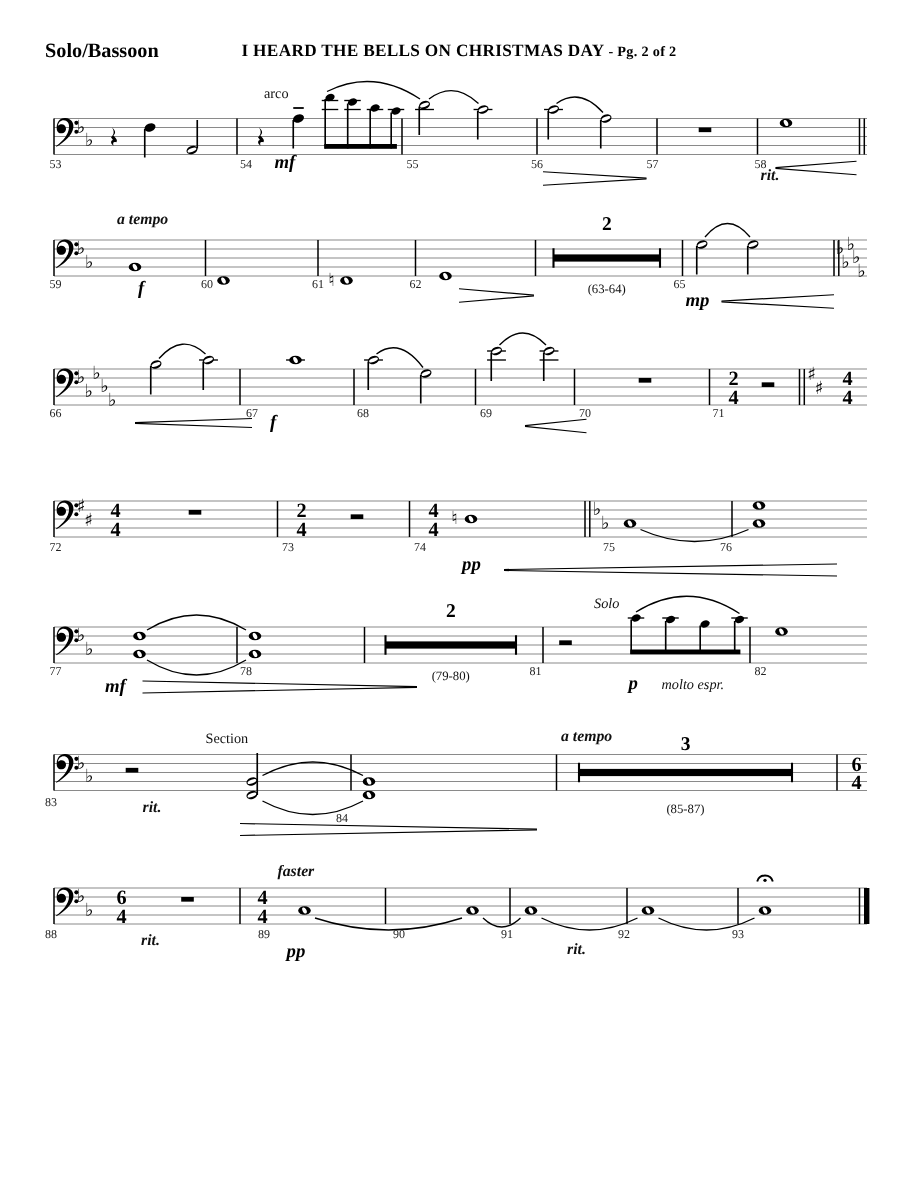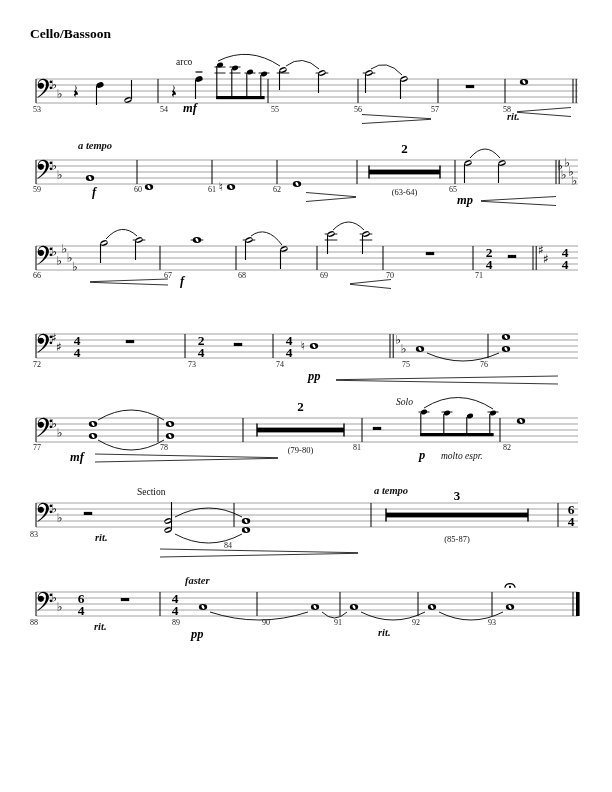--- a/index.html
+++ b/index.html
@@ -17,21 +17,25 @@
   .t-num{font:8px "Liberation Serif",serif;fill:#222;}
   .t-mnum{font:700 13px "Liberation Serif",serif;fill:#000;}
   .t-range{font:8.5px "Liberation Serif",serif;fill:#111;}
   .t-time{font:700 13.5px "Liberation Serif",serif;fill:#000;}
   .t-acc{font:12px "DejaVu Sans",sans-serif;fill:#000;}
 </style>
 </head>
 <body>
 
 <div class="page">
-  <div class="part">Cello/Bassoon</div>
+  <div class="part">Solo/Bassoon</div>
+  <div class="title">
+    <span>I HEARD THE BELLS ON CHRISTMAS DAY</span>
+    <span class="pg">- Pg. 2 of 2</span>
+  </div>
   <svg id="score" width="612" height="792" viewBox="0 0 612 792">
       <g>
         <line x1="36" y1="79" x2="578" y2="79" stroke="#8a8a8a" stroke-width="0.8"></line>
         <line x1="36" y1="85" x2="578" y2="85" stroke="#8a8a8a" stroke-width="0.8"></line>
         <line x1="36" y1="91" x2="578" y2="91" stroke="#8a8a8a" stroke-width="0.8"></line>
         <line x1="36" y1="97" x2="578" y2="97" stroke="#8a8a8a" stroke-width="0.8"></line>
         <line x1="36" y1="103" x2="578" y2="103" stroke="#8a8a8a" stroke-width="0.8"></line>
         <line x1="36" y1="79" x2="36" y2="103" stroke="#000000" stroke-width="1"></line>
         <g transform="translate(37,79)">
           <path d="M0.9,7.6 C0.2,2.6 3.0,-0.6 6.6,-0.3 C10.4,0 12.3,2.7 11.9,6.0 C11.3,10.9 6.3,15.5 0.9,18.7 C0.5,18.9 0.2,18.5 0.6,18.2 C5.2,14.8 8.6,10.6 9.0,6.1 C9.3,3.0 7.7,1.1 5.5,1.1 C3.3,1.1 1.9,2.7 1.6,4.9 C2.2,4.2 3.1,3.8 4.0,3.8 C5.7,3.8 7.0,5.1 7.0,6.8 C7.0,8.6 5.6,9.9 3.9,9.9 C2.3,9.9 1.2,8.9 0.9,7.6 Z" fill="#000000"></path>

